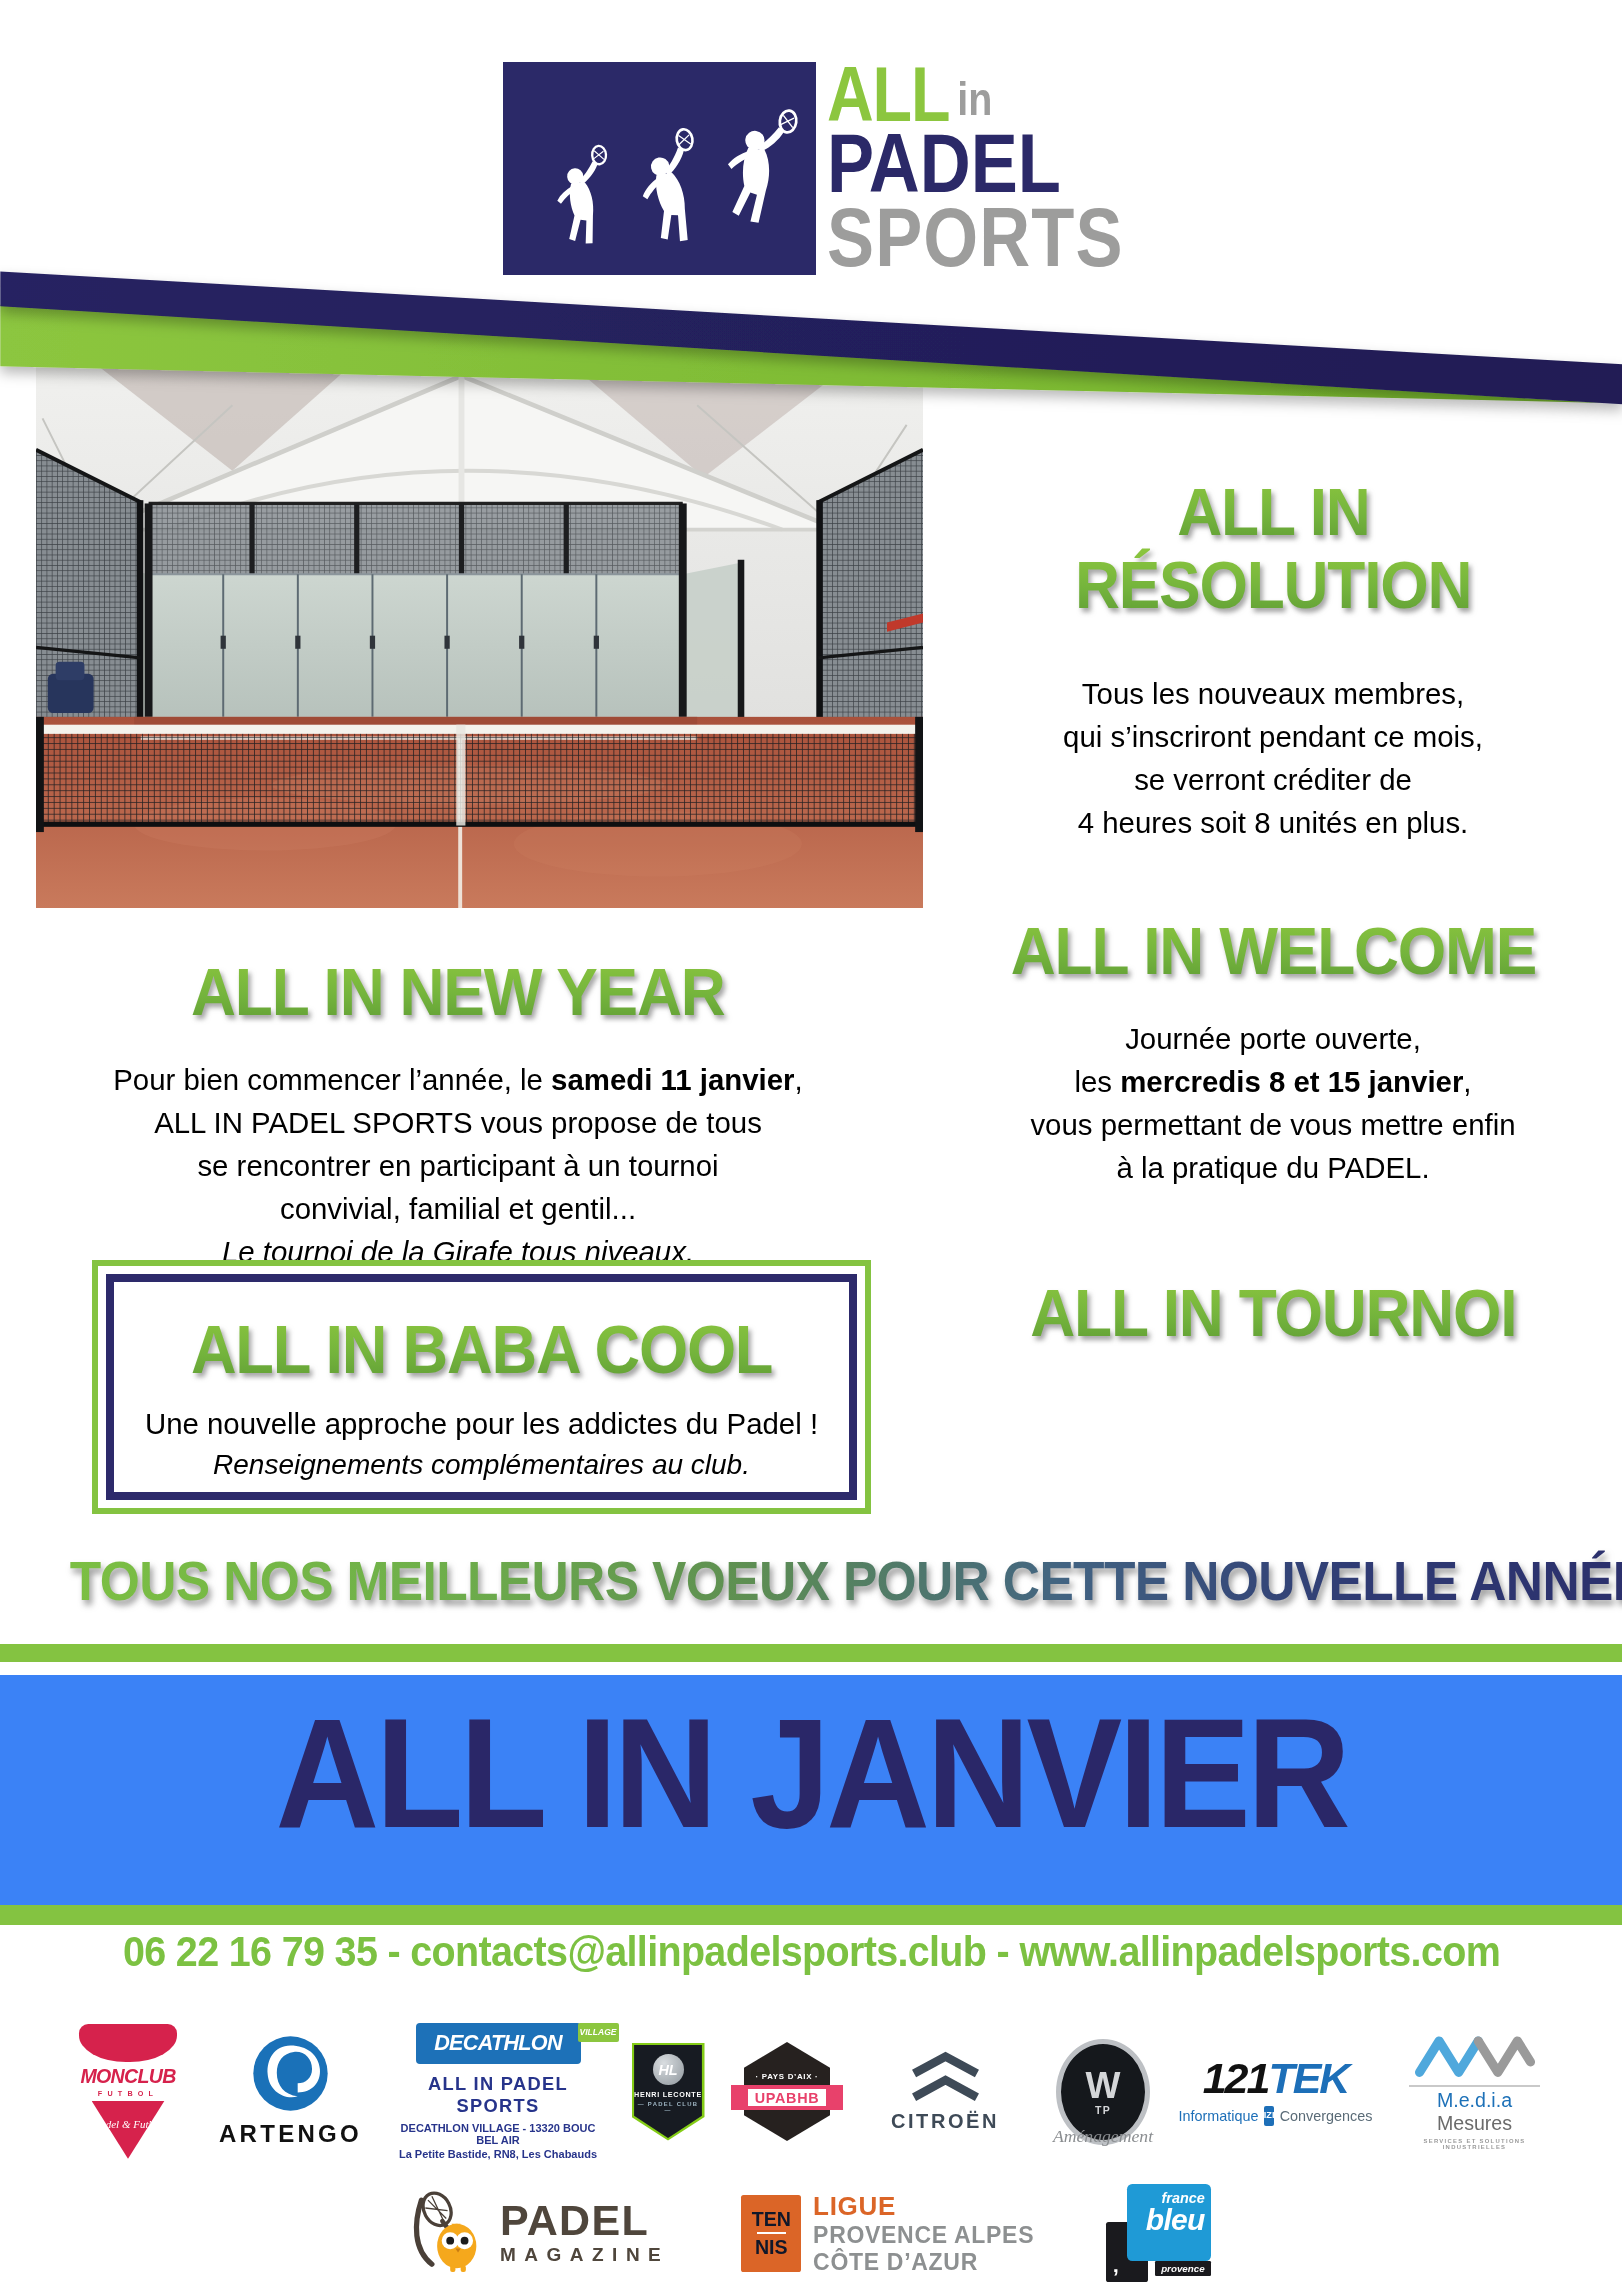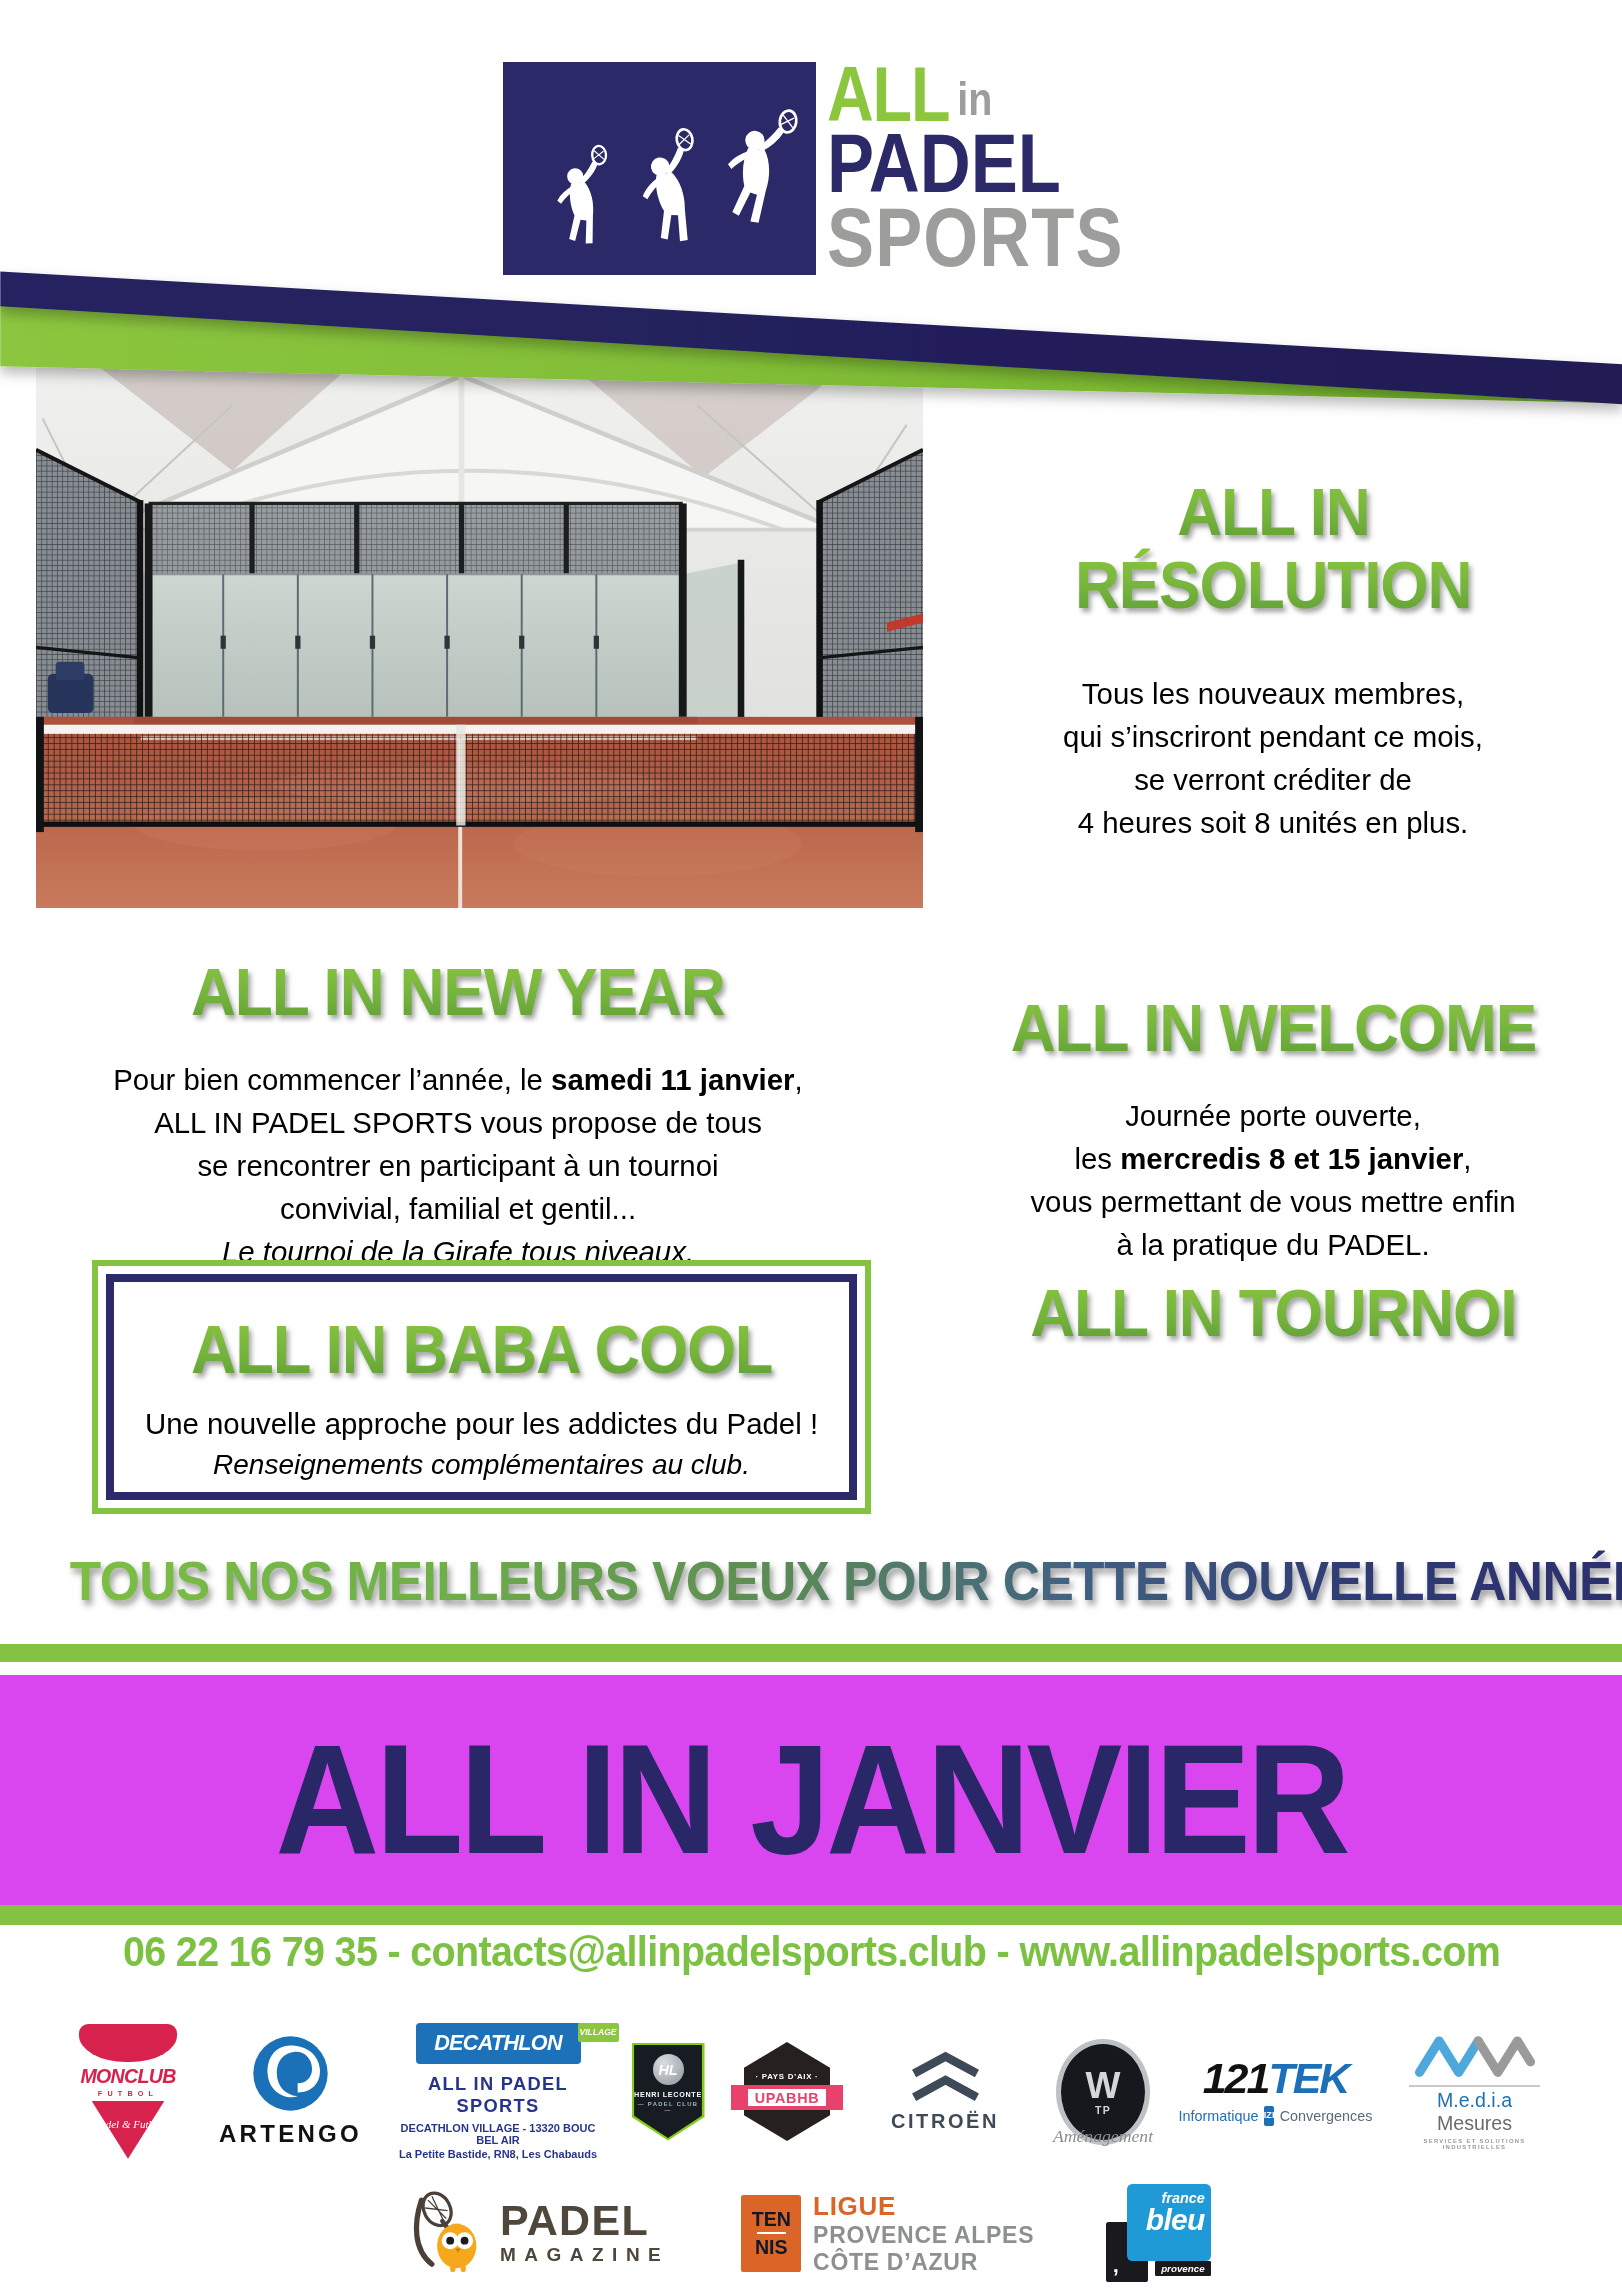--- a/index.html
+++ b/index.html
@@ -29,21 +29,21 @@
     letter-spacing:-1.3px;}
   .hsize{font-size:67px;line-height:73px;}
   .body{ text-align:center;font-size:29.4px;line-height:43px;color:#000000;}
   .body b{font-weight:700;}
   .it{font-style:italic;}
 
   .sec-resolution{position:absolute;left:946px;top:475px;width:654px;}
   .sec-resolution .body{margin-top:51px;}
   .sec-newyear{position:absolute;left:36px;top:955px;width:844px;}
   .sec-newyear .body{margin-top:30px;}
-  .sec-welcome{position:absolute;left:946px;top:991px;width:654px;}
+  .sec-welcome{position:absolute;left:946px;top:914px;width:654px;}
   .sec-welcome .body{margin-top:30px;}
   .sec-tournoi{position:absolute;left:946px;top:1276px;width:654px;}
   .sec-tournoi .body{margin-top:30px;}
 
   
   .baba{position:absolute;left:92px;top:1260px;width:779px;height:254px;box-sizing:border-box;
         border:6.5px solid #84C341;background:#fff;}
   .baba-inner{position:absolute;left:7.9px;right:7.9px;top:7.9px;bottom:7.9px;
         border:8.5px solid #2D2A6B;background:#fff;box-sizing:border-box;text-align:center;}
   .baba-inner .hsize{font-size:68px;line-height:73px;margin-top:31px;}
@@ -53,22 +53,22 @@
   
   .voeux{position:absolute;left:0;top:1548px;width:1623px;text-align:center;}
   .voeux .vtxt{display:inline-block;font-size:56px;font-weight:800;letter-spacing:-0.7px;
     transform:scaleX(.92);transform-origin:center;
     background:linear-gradient(90deg,#7CBF43 0%,#6FB04A 22%,#5E8F52 42%,#426382 62%,#2F3B74 80%,#2B2E6B 100%);
     -webkit-background-clip:text;background-clip:text;color:transparent;
     filter:drop-shadow(3.9px 5.2px 3.3px rgba(90,90,90,.6));white-space:nowrap;}
 
   
   .stripe1{position:absolute;left:0;top:1644px;width:1623px;height:18.3px;background:#84C341;}
-  .band{position:absolute;left:0;top:1675px;width:1623px;height:248px;background:#d946ef;
-        display:flex;align-items:center;justify-content:center;}
+  .band{position:absolute;left:0;top:1675px;width:1623px;height:248px;background:#3b82f6;
+        display:flex;justify-content:center;}
   .band .btxt{display:inline-block;font-size:156px;font-weight:800;color:#2A2768;letter-spacing:-3.9px;
         transform:scaleX(.92);transform-origin:center;white-space:nowrap;line-height:196px;}
   .stripe2{position:absolute;left:0;top:1905px;width:1623px;height:19.6px;background:#84C341;}
 
   
   .contact{position:absolute;left:0;top:1928px;width:1623px;text-align:center;}
   .contact .ctxt{display:inline-block;font-size:42px;font-weight:800;color:#7CC142;
         transform:scaleX(.94);transform-origin:center;white-space:nowrap;letter-spacing:-0.7px;}
 
   

